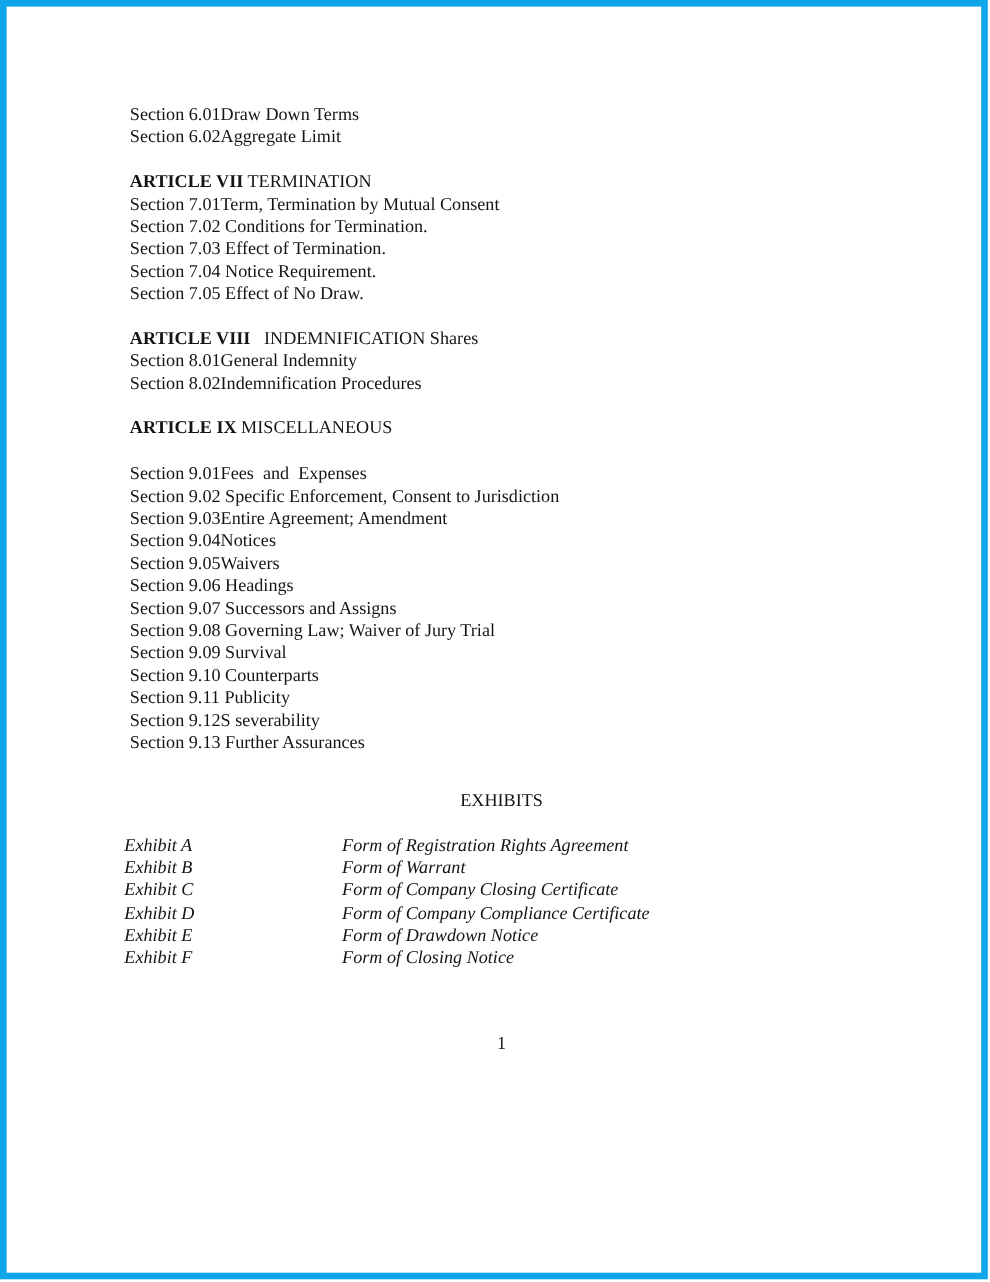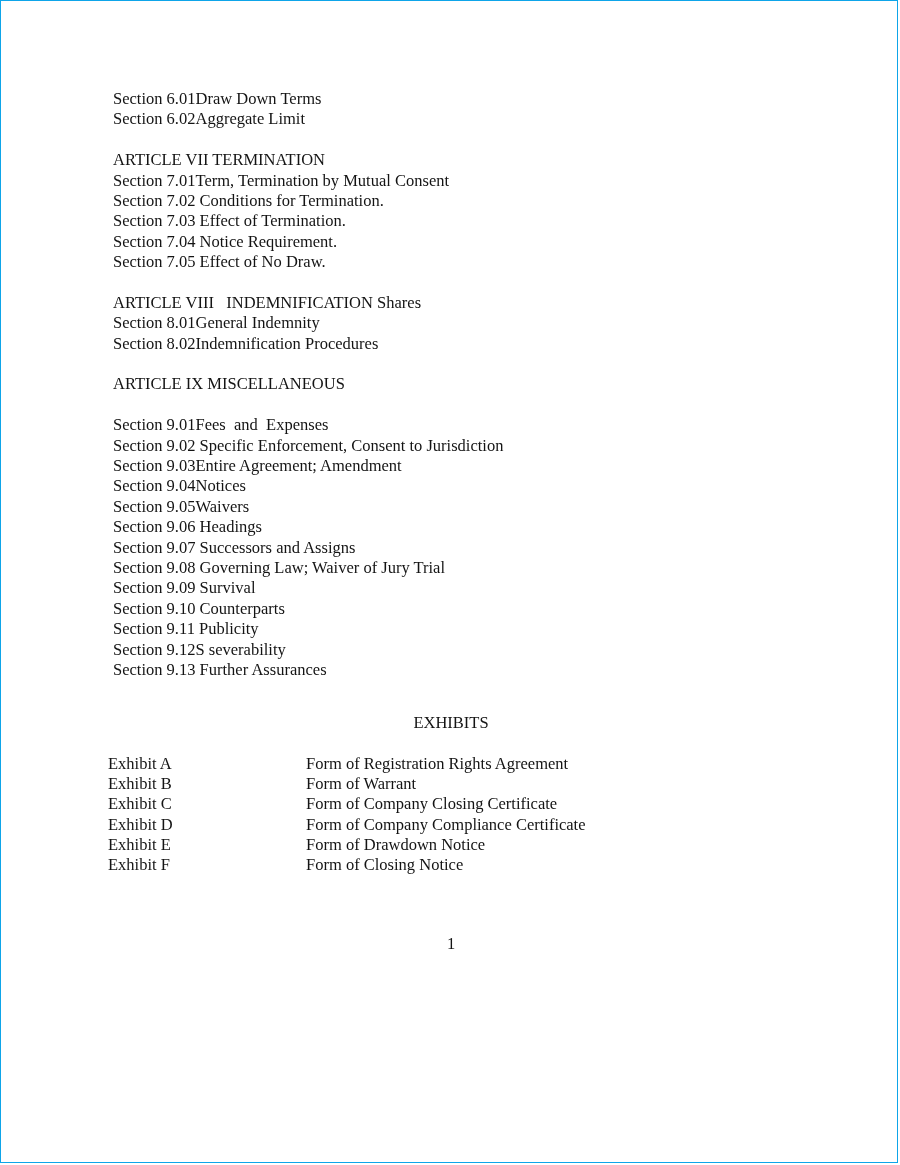--- a/index.html
+++ b/index.html
@@ -11,48 +11,49 @@
     width: 900px;
     height: 1165px;
     font-family: "Liberation Serif", "DejaVu Serif", serif;
     color: #141414;
   }
   .page {
     position: relative;
     width: 898px;
     height: 1163px;
     background: #ffffff;
-    border: 1px solid #0ea5e9;
+    border: 6px solid #0ea5e9;
     box-sizing: border-box;
     overflow: hidden;
   }
   .flow {
     position: absolute;
     left: 107px;
     top: 88px;
     width: 686px;
     font-size: 16.5px;
     line-height: 20.4px;
     white-space: pre-wrap;
   }
   .line {
     height: 20.4px;
   }
   .sec {
     padding-left: 5px;
   }
   .bold {
-    font-weight: normal;
+    font-weight: bold;
   }
   .center {
     text-align: center;
     margin-top: 12px;
   }
   .exhibit-row {
     display: flex;
+    font-style: italic;
   }
   .exh-label {
     flex: 0 0 158px;
     width: 158px;
   }
   .exh-desc {
     flex: 1 1 auto;
     margin-left: 40px;
   }
   .page-number {

